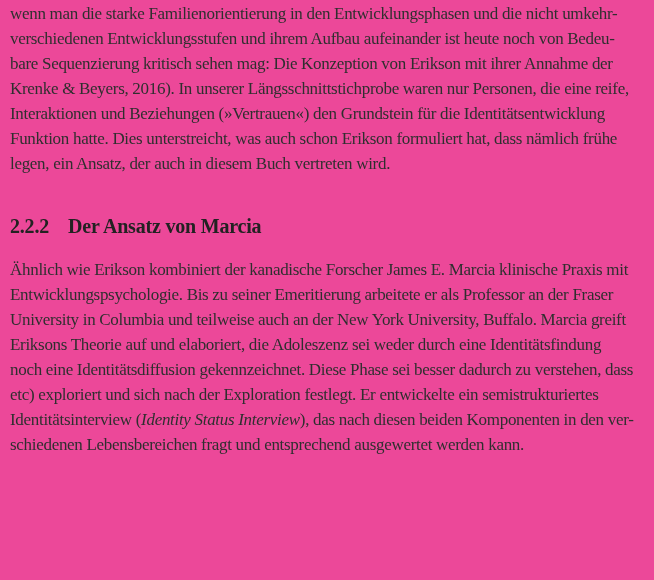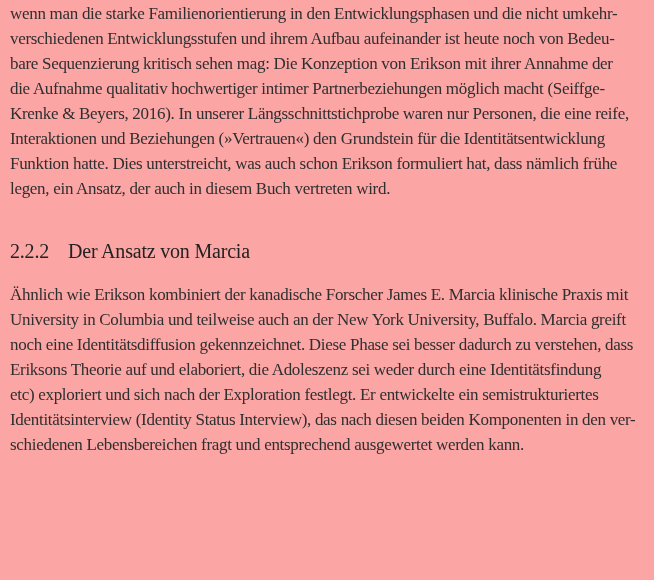--- a/index.html
+++ b/index.html
@@ -12,74 +12,75 @@
     height: 580px;
     overflow: hidden;
     font-family: "Liberation Serif", "DejaVu Serif", serif;
     color: #2f2f2f;
   }
   .page {
     box-sizing: border-box;
     width: 654px;
     height: 580px;
     padding: 1px 4px 0 10px;
-    background: #fca5a5;
+    background: #ec4899;
   }
   .para {
     margin: 0;
   }
   .para .line {
     white-space: nowrap;
     font-size: 17px;
     line-height: 25px;
     letter-spacing: -0.3px;
   }
   .section-heading {
     margin-top: 37px;
     margin-bottom: 0;
     font-size: 20px;
     line-height: 26px;
-    font-weight: normal;
+    font-weight: bold;
     color: #222222;
     letter-spacing: -0.2px;
     white-space: nowrap;
   }
   .section-heading .sec-num {
     display: inline-block;
     margin-right: 19px;
   }
   .para-2 {
     margin-top: 18px;
   }
   .italic {
+    font-style: italic;
   }
 </style>
 </head>
 <body>
 
 <div class="page">
 
   <div class="para para-1">
     <div class="line">wenn man die starke Familienorientierung in den Entwicklungsphasen und die nicht umkehr-</div>
     <div class="line">verschiedenen Entwicklungsstufen und ihrem Aufbau aufeinander ist heute noch von Bedeu-</div>
     <div class="line">bare Sequenzierung kritisch sehen mag: Die Konzeption von Erikson mit ihrer Annahme der</div>
-    <div class="line">die Aufnahme qualitativ hochwertiger intimer Partnerbeziehungen möglich macht (Seiffge-</div>
     <div class="line">Krenke &amp; Beyers, 2016). In unserer Längsschnittstichprobe waren nur Personen, die eine reife,</div>
     <div class="line">Interaktionen und Beziehungen (»Vertrauen«) den Grundstein für die Identitätsentwicklung</div>
     <div class="line">Funktion hatte. Dies unterstreicht, was auch schon Erikson formuliert hat, dass nämlich frühe</div>
     <div class="line">legen, ein Ansatz, der auch in diesem Buch vertreten wird.</div>
   </div>
 
   <h2 class="section-heading">
     <span class="sec-num">2.2.2</span><span>Der Ansatz von Marcia</span>
   </h2>
 
   <div class="para para-2">
     <div class="line">Ähnlich wie Erikson kombiniert der kanadische Forscher James E. Marcia klinische Praxis mit</div>
+    <div class="line">Entwicklungspsychologie. Bis zu seiner Emeritierung arbeitete er als Professor an der Fraser</div>
     <div class="line">University in Columbia und teilweise auch an der New York University, Buffalo. Marcia greift</div>
+    <div class="line">Eriksons Theorie auf und elaboriert, die Adoleszenz sei weder durch eine Identitätsfindung</div>
     <div class="line">noch eine Identitätsdiffusion gekennzeichnet. Diese Phase sei besser dadurch zu verstehen, dass</div>
-    <div class="line">Eriksons Theorie auf und elaboriert, die Adoleszenz sei weder durch eine Identitätsfindung</div>
     <div class="line">etc) exploriert und sich nach der Exploration festlegt. Er entwickelte ein semistrukturiertes</div>
     <div class="line"><span>Identitätsinterview (</span><span class="italic">Identity Status Interview</span><span>), das nach diesen beiden Komponenten in den ver-</span></div>
     <div class="line">schiedenen Lebensbereichen fragt und entsprechend ausgewertet werden kann.</div>
   </div>
 
 </div>
 
 </body></html>

